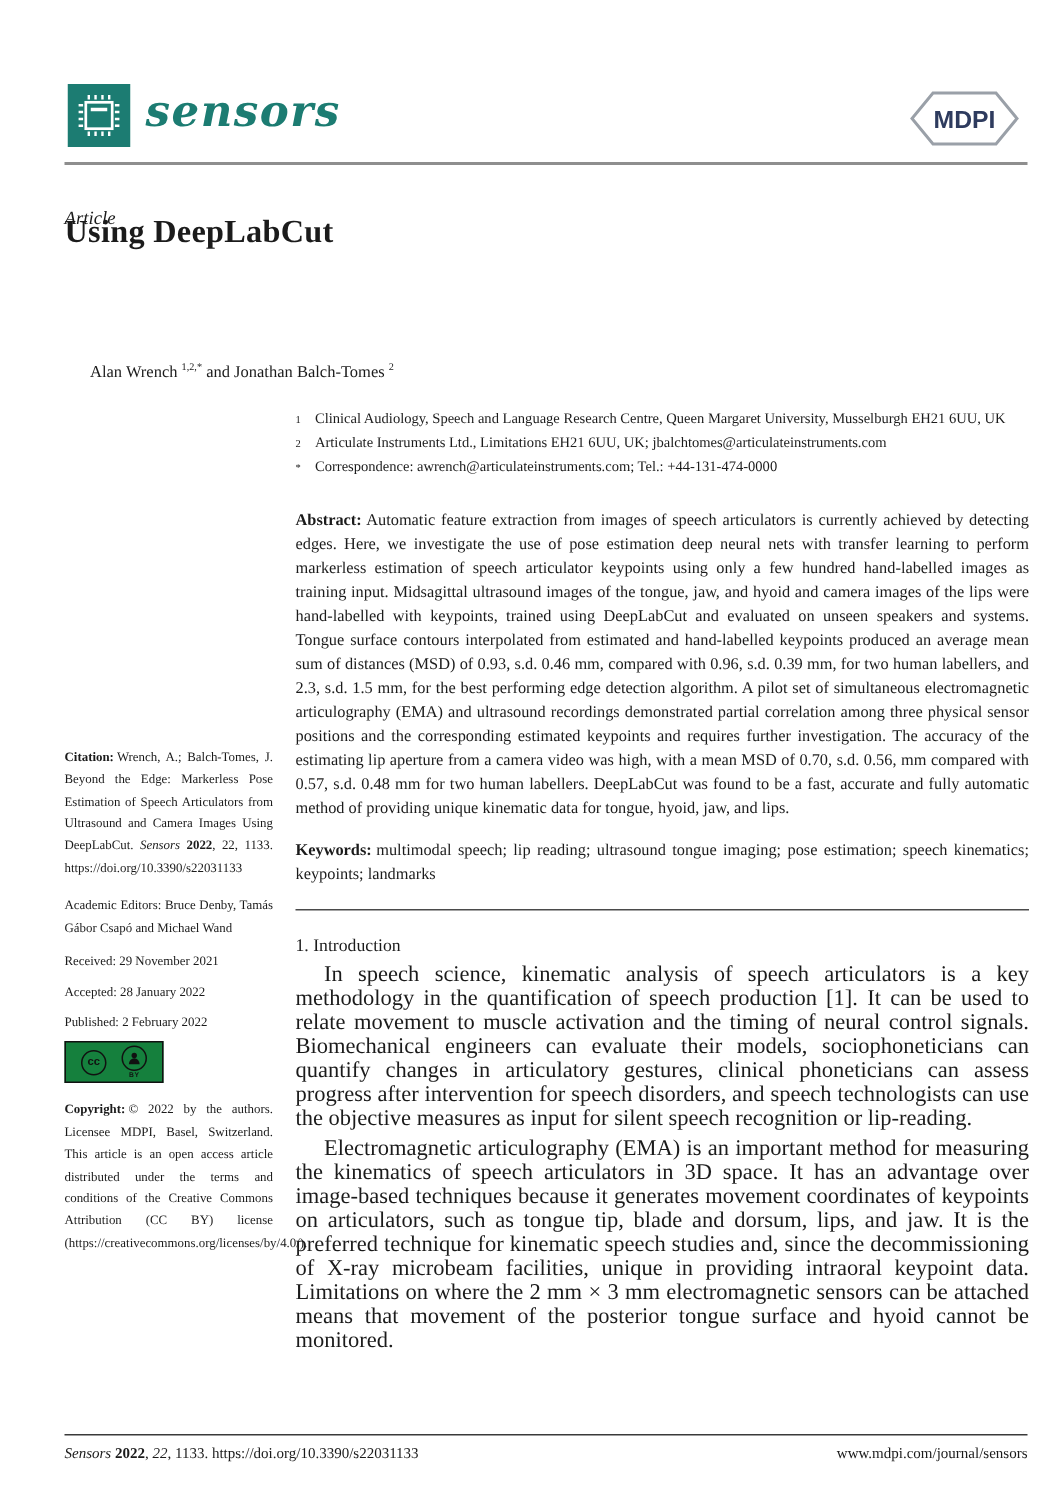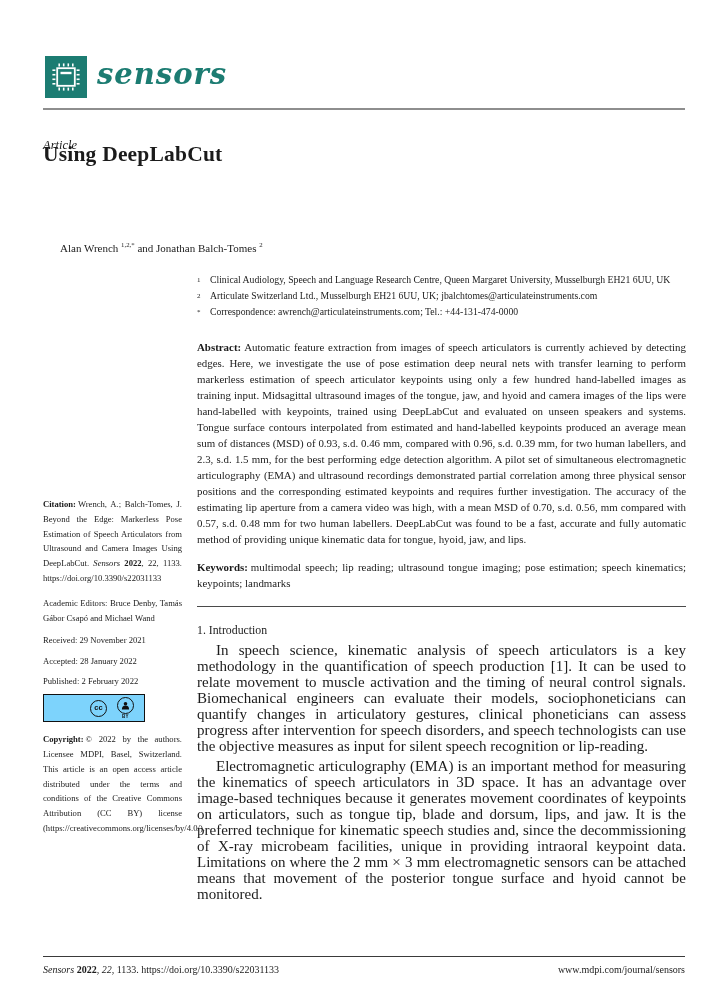--- a/index.html
+++ b/index.html
@@ -31,22 +31,22 @@
   .lbl { font-weight:bold; margin-right:3px; }
   .section-rule { margin-top:15px; height:1px; background:#4a4a4a; }
   .section-heading { margin-top:16px; font-size:11.8px; font-weight:normal; }
   .para { margin:4px 0 0 0; font-size:15px; line-height:16px; text-align:justify; text-indent:19px; }
   
   .sidebar { position:absolute; left:43px; top:497px; width:139px; font-size:8.6px; line-height:14.8px; text-align:justify; }
   .sb-block { margin-bottom:10px; }
   .sb-lbl { font-weight:bold; margin-right:2px; }
   .date-line { display:block; margin-bottom:5.5px; }
   .cc-badge {
-    width:64px; height:26px; background:#7dd3fc; border:1.6px solid #111;
-    display:flex; align-items:center; justify-content:space-evenly; margin:4px 0 10px 0;padding-left:36px;
+    width:64px; height:26px; background:#15803d; border:1.6px solid #111;
+    display:flex; align-items:center; justify-content:space-evenly; margin:4px 0 10px 0;
   }
   .cc-circ {
     width:15px; height:15px; border:1.6px solid #111; border-radius:50%;
     display:flex; align-items:center; justify-content:center;
     font-family:"Liberation Sans", sans-serif; font-weight:bold; font-size:7.5px; color:#111;
   }
   .by-wrap { display:flex; flex-direction:column; align-items:center; }
   .by-label { font-family:"Liberation Sans", sans-serif; font-size:4.5px; line-height:5px; font-weight:bold; color:#111; letter-spacing:0.3px; }
   
   .footer-rule { position:absolute; left:43px; top:956px; width:642px; height:1.4px; background:#3a3a3a; }
@@ -79,37 +79,43 @@
           <line x1="7.4" y1="23.3" x2="10.4" y2="23.3"></line>
           <line x1="7.4" y1="27.8" x2="10.4" y2="27.8"></line>
         <line x1="31.6" y1="14.2" x2="34.6" y2="14.2"></line>
           <line x1="31.6" y1="18.7" x2="34.6" y2="18.7"></line>
           <line x1="31.6" y1="23.3" x2="34.6" y2="23.3"></line>
           <line x1="31.6" y1="27.8" x2="34.6" y2="27.8"></line>
       </g>
     </svg>
   </div>
   <div class="wordmark">sensors</div>
+  <div class="mdpi-logo">
+    <svg width="88" height="42" viewBox="0 0 88 42">
+      <polygon points="23,4 65,4 79,21 65,38 23,38 9,21" fill="none" stroke="#9aa0a8" stroke-width="2"></polygon>
+      <text x="44" y="27" text-anchor="middle" font-family="Liberation Sans, sans-serif" font-size="16.5" font-weight="bold" fill="#2e3b5e">MDPI</text>
+    </svg>
+  </div>
   <div class="header-rule"></div>
 
   <div class="article-type">Article</div>
   <div class="title">
     <div>Using DeepLabCut</div>
   </div>
   <div class="authors"><span>Alan Wrench</span> <sup>1,2,*</sup><span> and </span><span>Jonathan Balch-Tomes</span> <sup>2</sup></div>
 
   <div class="main-col">
     <div class="affiliations">
       <div class="aff-row">
         <span class="aff-marker">1</span>
         <span class="aff-text">Clinical Audiology, Speech and Language Research Centre, Queen Margaret University, Musselburgh EH21 6UU, UK</span>
       </div>
       <div class="aff-row">
         <span class="aff-marker">2</span>
-        <span class="aff-text">Articulate Switzerland Ltd., Musselburgh EH21 6UU, UK; jbalchtomes@articulateinstruments.com</span>
+        <span class="aff-text">Articulate Instruments Ltd., Limitations EH21 6UU, UK; jbalchtomes@articulateinstruments.com</span>
       </div>
       <div class="aff-row">
         <span class="aff-marker">*</span>
         <span class="aff-text">Correspondence: awrench@articulateinstruments.com; Tel.: +44-131-474-0000</span>
       </div>
     </div>
 
     <div class="abstract"><span class="lbl">Abstract:</span><span>Automatic feature extraction from images of speech articulators is currently achieved by detecting edges. Here, we investigate the use of pose estimation deep neural nets with transfer learning to perform markerless estimation of speech articulator keypoints using only a few hundred hand-labelled images as training input. Midsagittal ultrasound images of the tongue, jaw, and hyoid and camera images of the lips were hand-labelled with keypoints, trained using DeepLabCut and evaluated on unseen speakers and systems. Tongue surface contours interpolated from estimated and hand-labelled keypoints produced an average mean sum of distances (MSD) of 0.93, s.d. 0.46 mm, compared with 0.96, s.d. 0.39 mm, for two human labellers, and 2.3, s.d. 1.5 mm, for the best performing edge detection algorithm. A pilot set of simultaneous electromagnetic articulography (EMA) and ultrasound recordings demonstrated partial correlation among three physical sensor positions and the corresponding estimated keypoints and requires further investigation. The accuracy of the estimating lip aperture from a camera video was high, with a mean MSD of 0.70, s.d. 0.56, mm compared with 0.57, s.d. 0.48 mm for two human labellers. DeepLabCut was found to be a fast, accurate and fully automatic method of providing unique kinematic data for tongue, hyoid, jaw, and lips.</span></div>
 
     <div class="keywords"><span class="lbl">Keywords:</span><span>multimodal speech; lip reading; ultrasound tongue imaging; pose estimation; speech kinematics; keypoints; landmarks</span></div>

